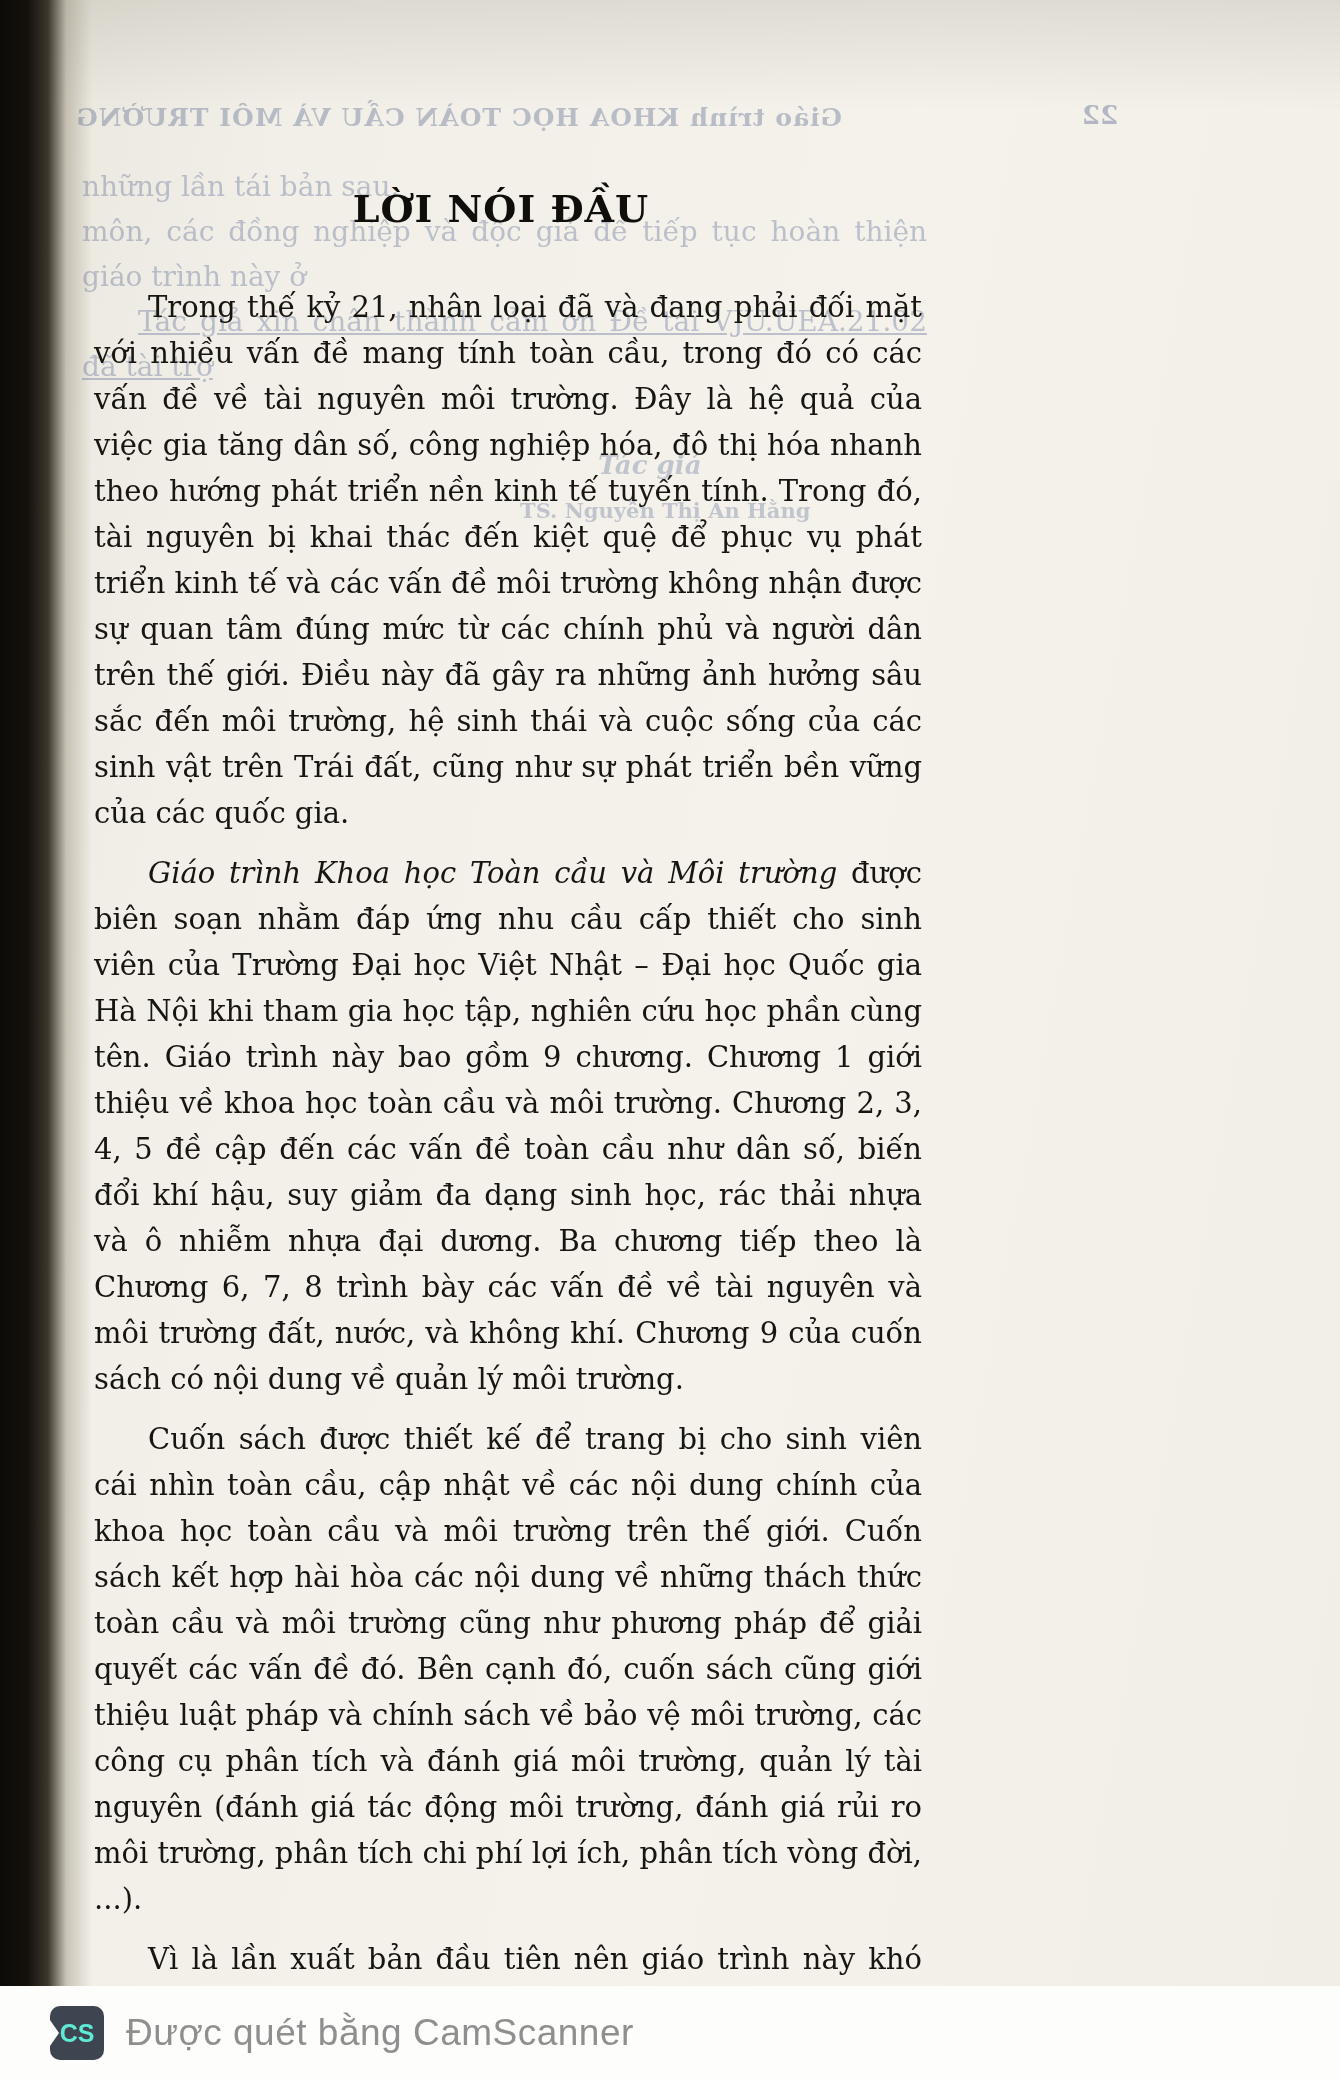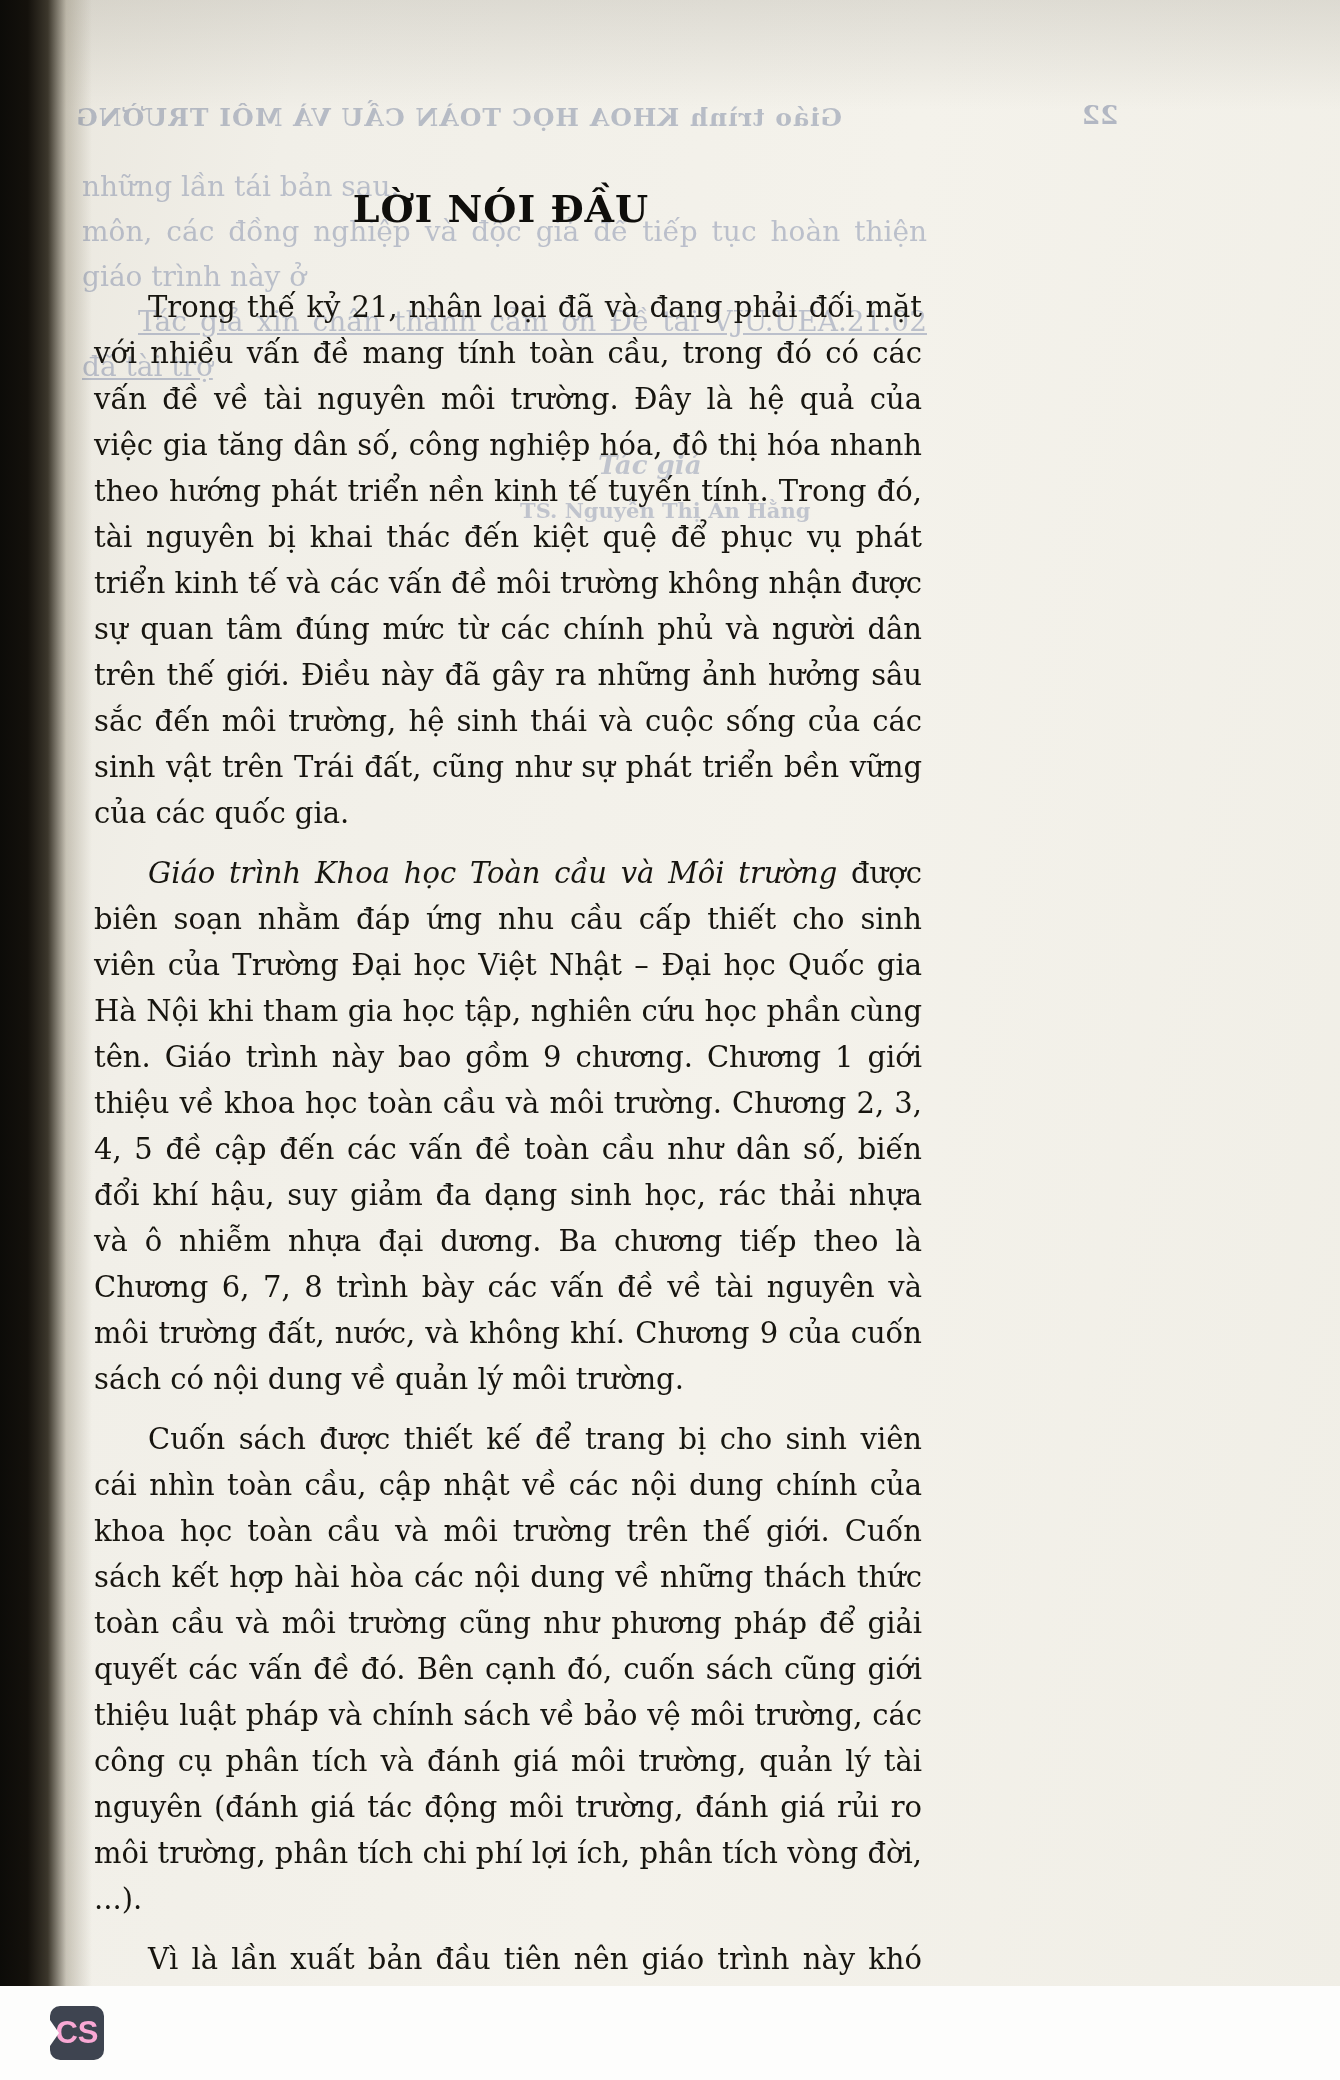--- a/index.html
+++ b/index.html
@@ -91,23 +91,23 @@
     display: flex; align-items: center;
     padding-left: 50px;
     box-sizing: border-box;
     z-index: 6;
   }
   .cs-logo {
     width: 54px; height: 54px;
     background: #3e4450;
     border-radius: 10px;
     display: flex; align-items: center; justify-content: center;
-    color: #f9a8d4;
+    color: #5eead4;
     font-family: "Liberation Sans", sans-serif;
-    font-weight: bold; font-size: 31px;
+    font-weight: bold; font-size: 25px;
     position: relative;
     flex: 0 0 auto;
   }
   .cs-logo::before {
     content: "";
     position: absolute; left: 0; top: 14px;
     border-top: 13px solid transparent;
     border-bottom: 13px solid transparent;
     border-left: 9px solid #fdfdfc;
   }
@@ -142,13 +142,14 @@
   <p>Trong thế kỷ 21, nhân loại đã và đang phải đối mặt với nhiều vấn đề mang tính toàn cầu, trong đó có các vấn đề về tài nguyên môi trường. Đây là hệ quả của việc gia tăng dân số, công nghiệp hóa, đô thị hóa nhanh theo hướng phát triển nền kinh tế tuyến tính. Trong đó, tài nguyên bị khai thác đến kiệt quệ để phục vụ phát triển kinh tế và các vấn đề môi trường không nhận được sự quan tâm đúng mức từ các chính phủ và người dân trên thế giới. Điều này đã gây ra những ảnh hưởng sâu sắc đến môi trường, hệ sinh thái và cuộc sống của các sinh vật trên Trái đất, cũng như sự phát triển bền vững của các quốc gia.</p>
   <p><em>Giáo trình Khoa học Toàn cầu và Môi trường</em><span> được biên soạn nhằm đáp ứng nhu cầu cấp thiết cho sinh viên của Trường Đại học Việt Nhật – Đại học Quốc gia Hà Nội khi tham gia học tập, nghiên cứu học phần cùng tên. Giáo trình này bao gồm 9 chương. Chương 1 giới thiệu về khoa học toàn cầu và môi trường. Chương 2, 3, 4, 5 đề cập đến các vấn đề toàn cầu như dân số, biến đổi khí hậu, suy giảm đa dạng sinh học, rác thải nhựa và ô nhiễm nhựa đại dương. Ba chương tiếp theo là Chương 6, 7, 8 trình bày các vấn đề về tài nguyên và môi trường đất, nước, và không khí. Chương 9 của cuốn sách có nội dung về quản lý môi trường.</span></p>
   <p>Cuốn sách được thiết kế để trang bị cho sinh viên cái nhìn toàn cầu, cập nhật về các nội dung chính của khoa học toàn cầu và môi trường trên thế giới. Cuốn sách kết hợp hài hòa các nội dung về những thách thức toàn cầu và môi trường cũng như phương pháp để giải quyết các vấn đề đó. Bên cạnh đó, cuốn sách cũng giới thiệu luật pháp và chính sách về bảo vệ môi trường, các công cụ phân tích và đánh giá môi trường, quản lý tài nguyên (đánh giá tác động môi trường, đánh giá rủi ro môi trường, phân tích chi phí lợi ích, phân tích vòng đời, ...).</p>
   <p>Vì là lần xuất bản đầu tiên nên giáo trình này khó tránh khỏi thiếu sót hoặc chưa đáp ứng được đầy đủ yêu cầu đa dạng của nhiều đối tượng bạn đọc. Tác giả rất mong nhận được ý kiến đóng góp từ các nhà chuyên</p>
 </main>
 
 <footer class="camscanner-bar">
   <div class="cs-logo">
       <span>CS</span>
     </div>
+  <div class="cs-text">Được quét bằng CamScanner</div>
 </footer>
 
 </body></html>

